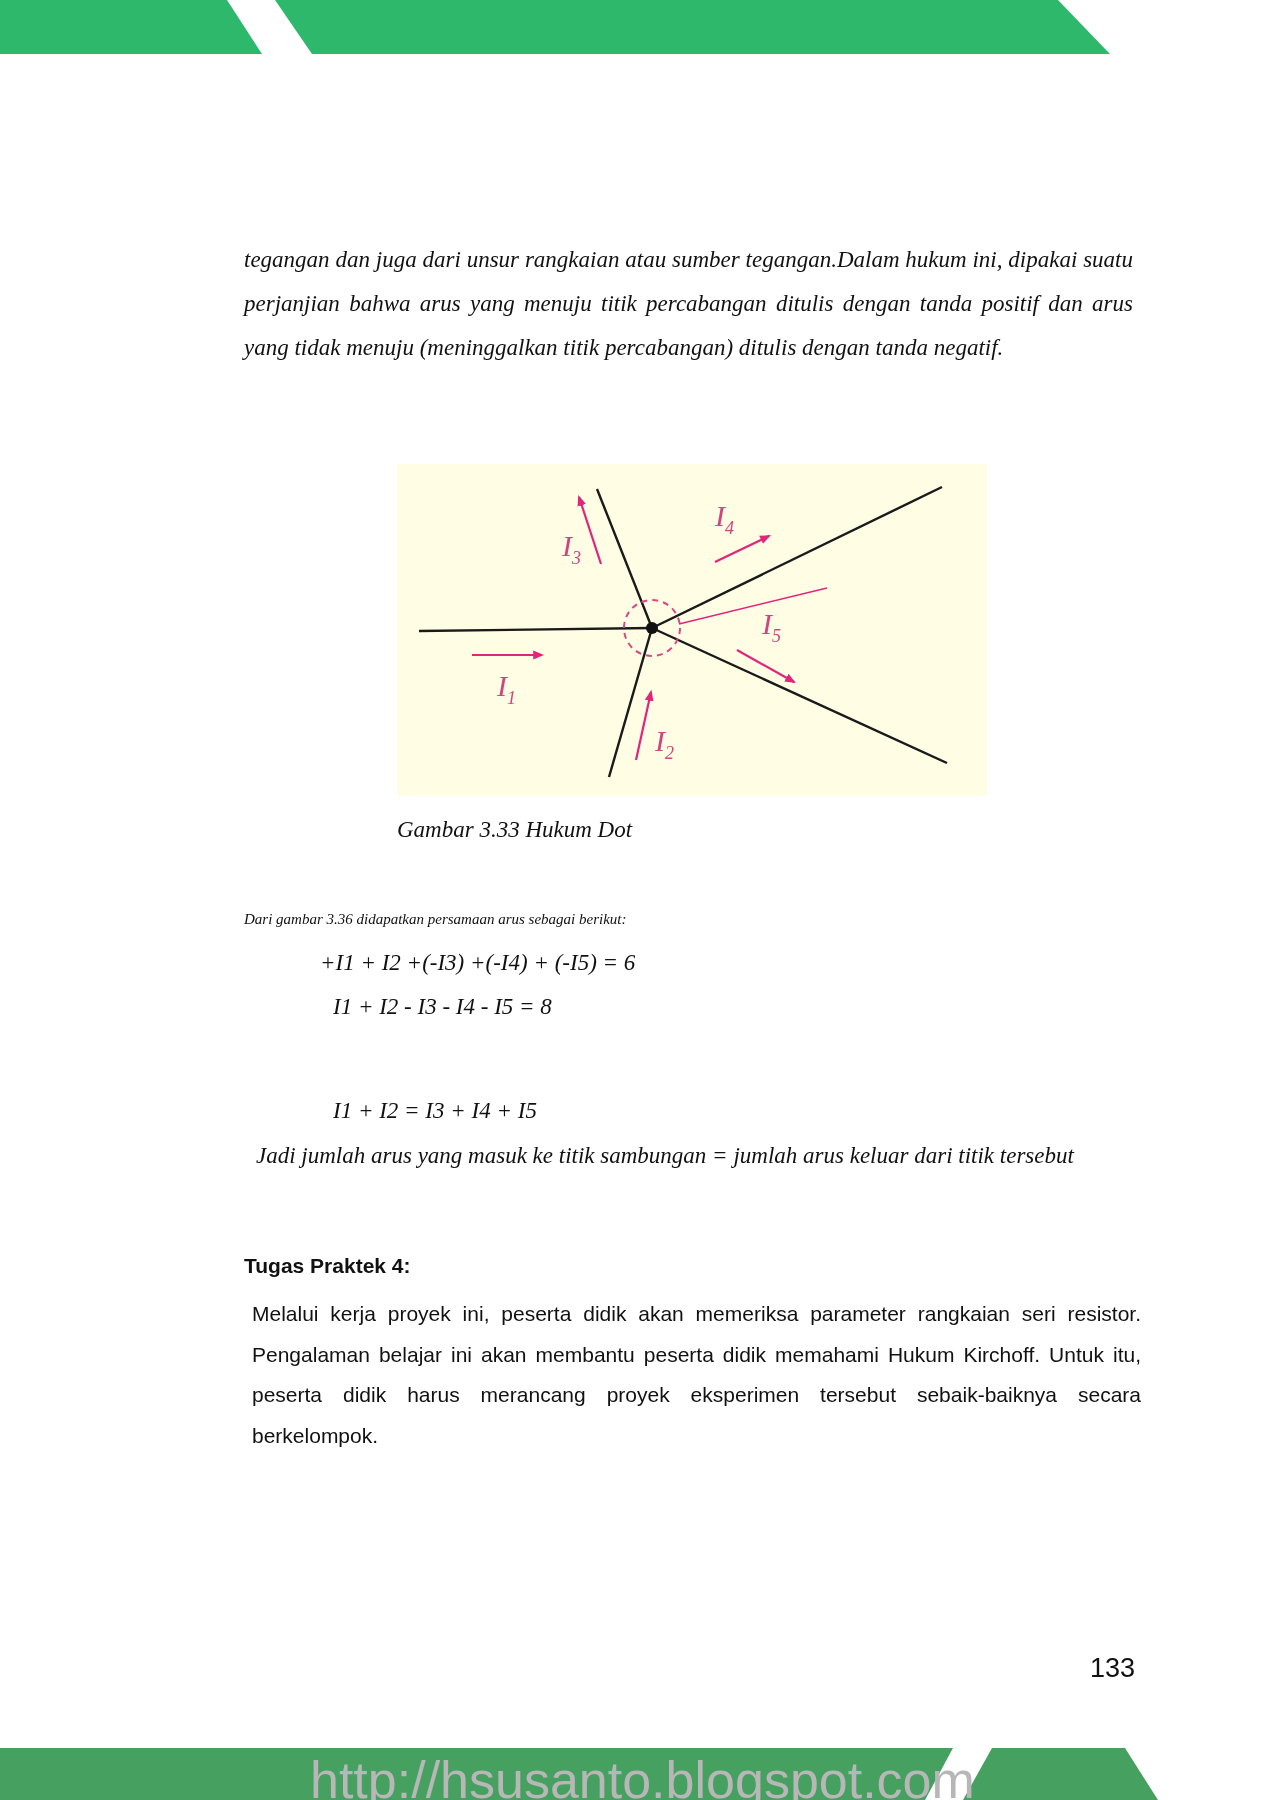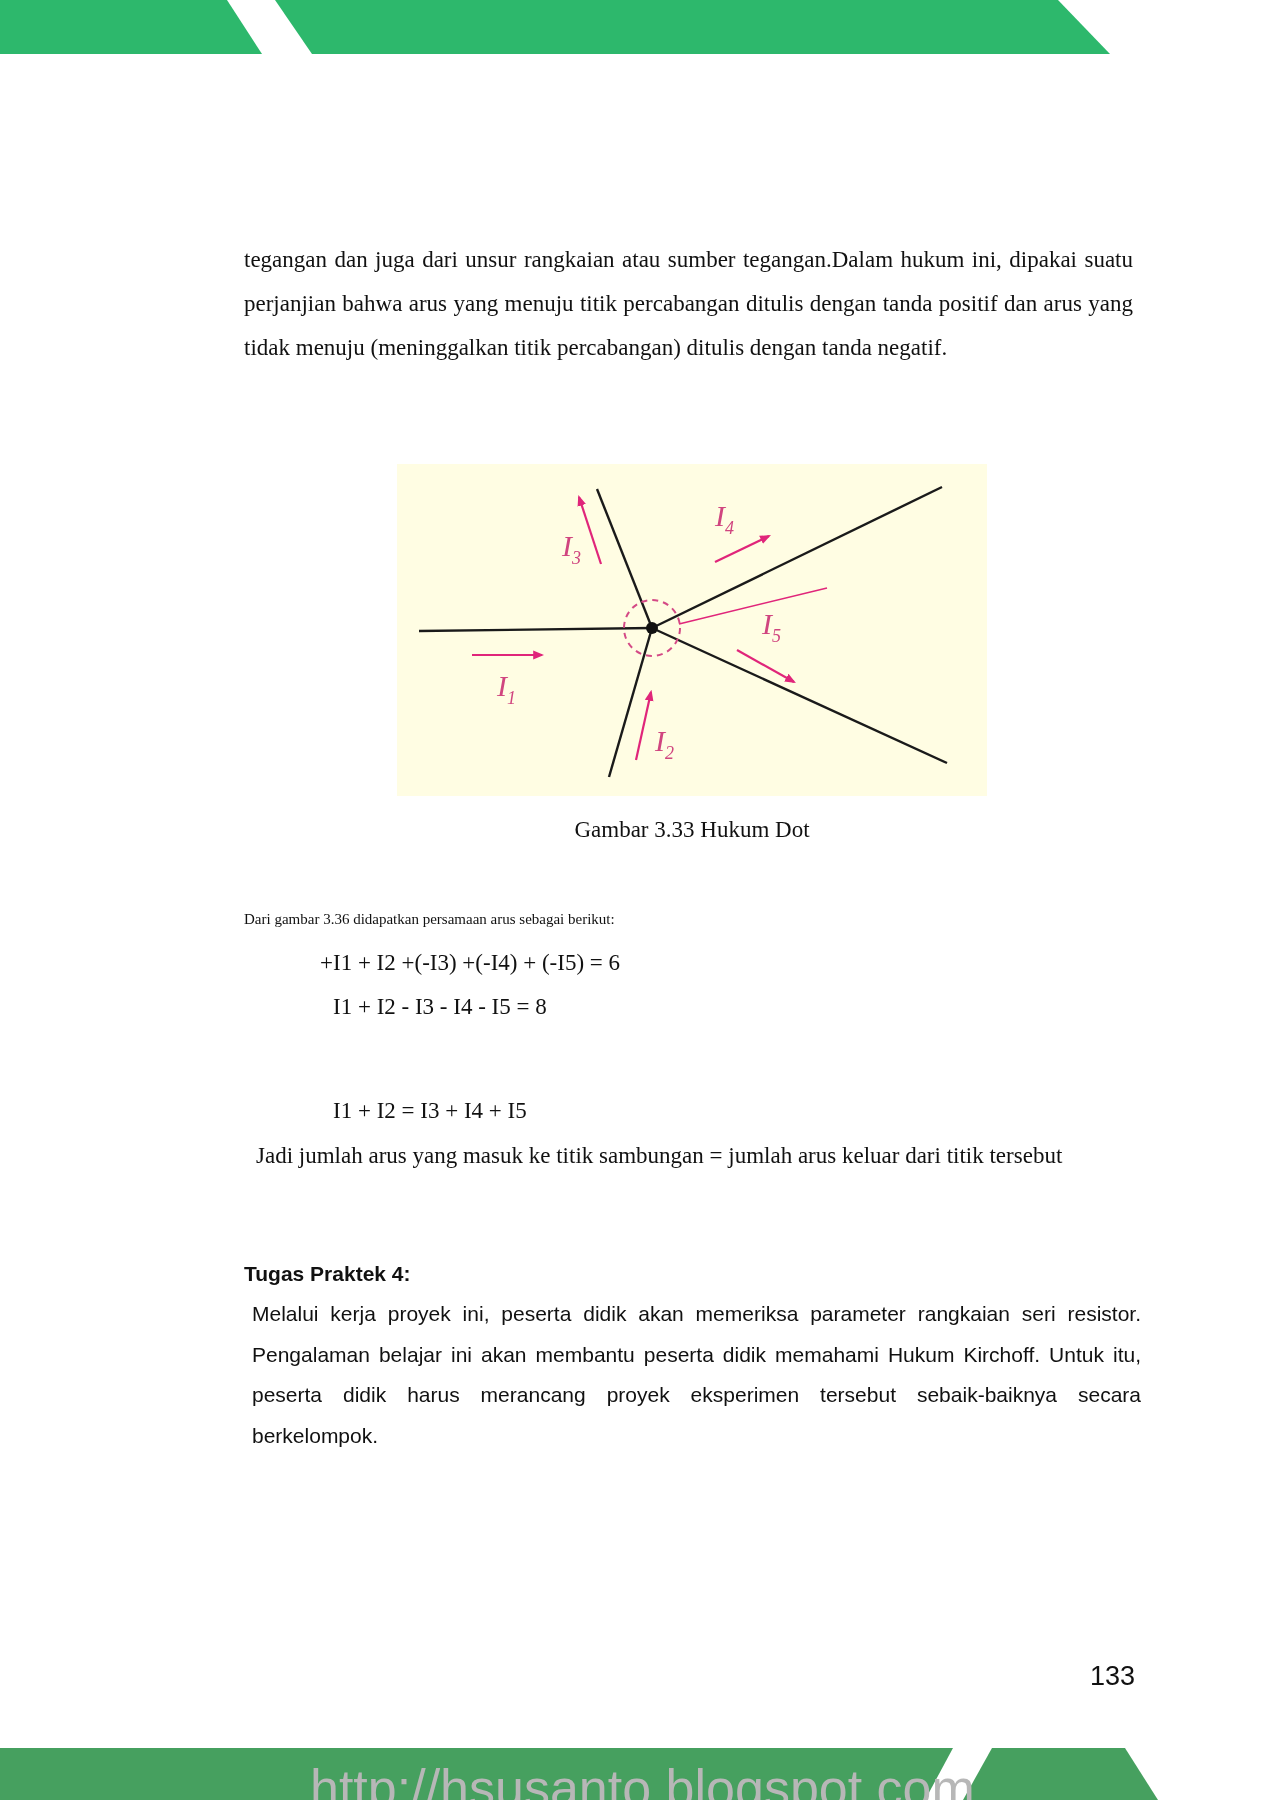--- a/index.html
+++ b/index.html
@@ -1,34 +1,34 @@
 <!DOCTYPE html>
 <html><head>
 <meta charset="utf-8">
 <style>
   html, body { margin: 0; padding: 0; background: #ffffff; }
   body { width: 1272px; height: 1800px; position: relative; overflow: hidden; }
   .band { position: absolute; left: 0; }
   .top-band { top: 0; width: 1272px; height: 54px; }
   .bottom-band { top: 1748px; width: 1272px; height: 52px; }
-  .serif { font-family: "Liberation Serif", "DejaVu Serif", serif; color: #111; }
-  .sans { font-family: "Liberation Sans", "DejaVu Sans", sans-serif; color: #111; margin-top: 8px; }
+  .serif { font-family: "Liberation Serif", "DejaVu Serif", serif; color: #111; font-style: italic; }
+  .sans { font-family: "Liberation Sans", "DejaVu Sans", sans-serif; color: #111; }
   .para {
     position: absolute; left: 244px; width: 889px;
     font-size: 23px; line-height: 44px; text-align: justify;
     text-align-last: left; margin: 0;
   }
   .para-intro { top: 238px; }
   .figure {
     position: absolute; left: 397px; top: 464px; width: 590px; height: 332px;
     background: #fffde3;
   }
   .caption {
     position: absolute; left: 397px; width: 590px; top: 815px;
-    text-align: center; font-size: 23px; line-height: 30px;
+    font-size: 23px; line-height: 30px;
   }
   .lead { position: absolute; left: 244px; top: 904px; font-size: 15px; line-height: 30px; }
   .eq { position: absolute; font-size: 23px; line-height: 30px; white-space: pre; }
   .eq1 { left: 320px; top: 948px; }
   .eq2 { left: 333px; top: 992px; }
   .eq3 { left: 333px; top: 1096px; }
   .conclusion { position: absolute; left: 244px; top: 1122px; width: 889px; font-size: 23px; line-height: 44px; margin: 12px; }
   .task-title { position: absolute; left: 244px; top: 1252px; font-size: 21px; font-weight: bold; line-height: 28px; }
   .task-body {
     position: absolute; left: 244px; top: 1286px; width: 889px;

